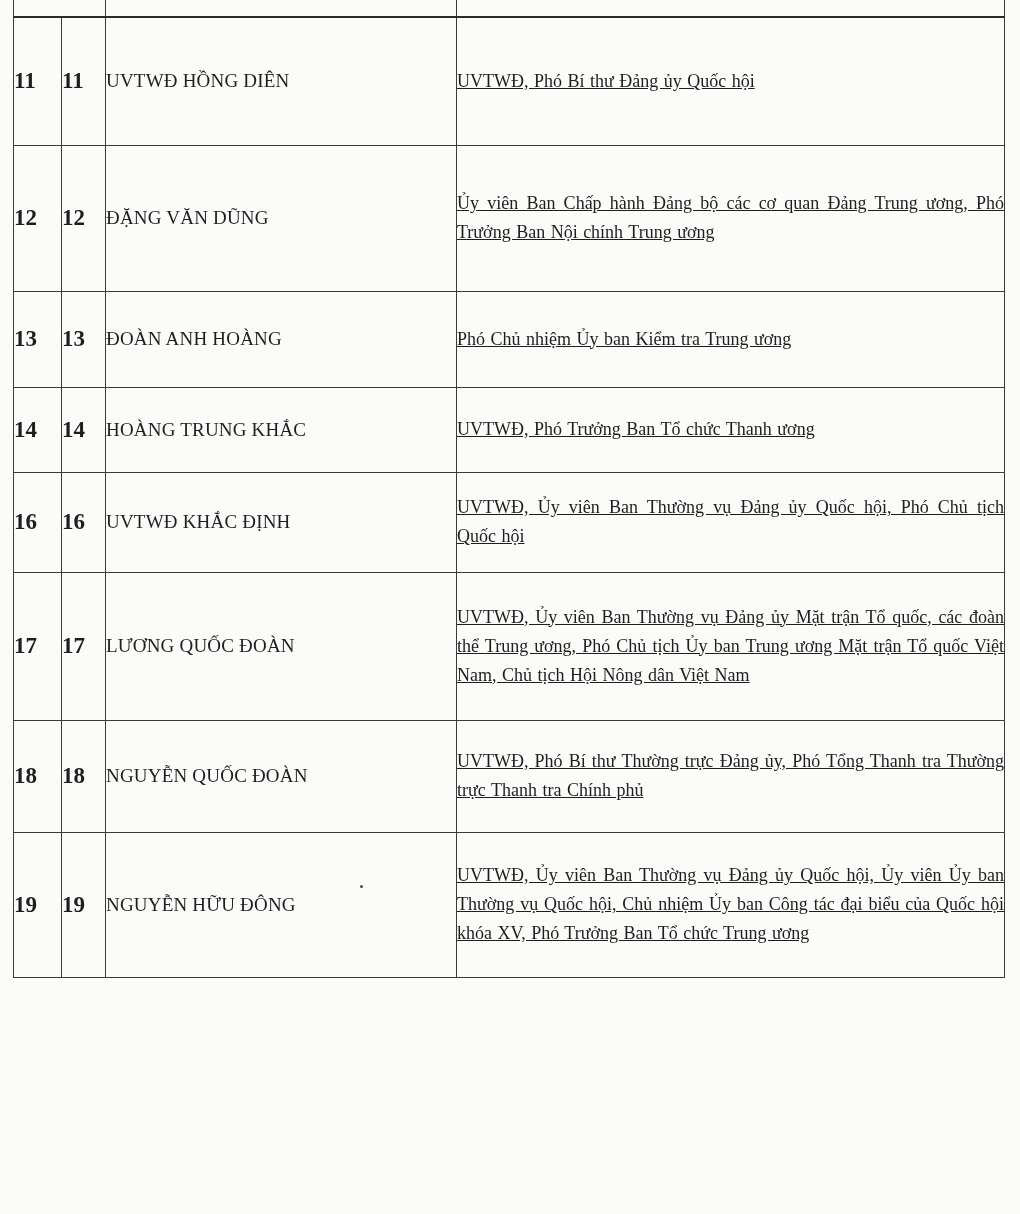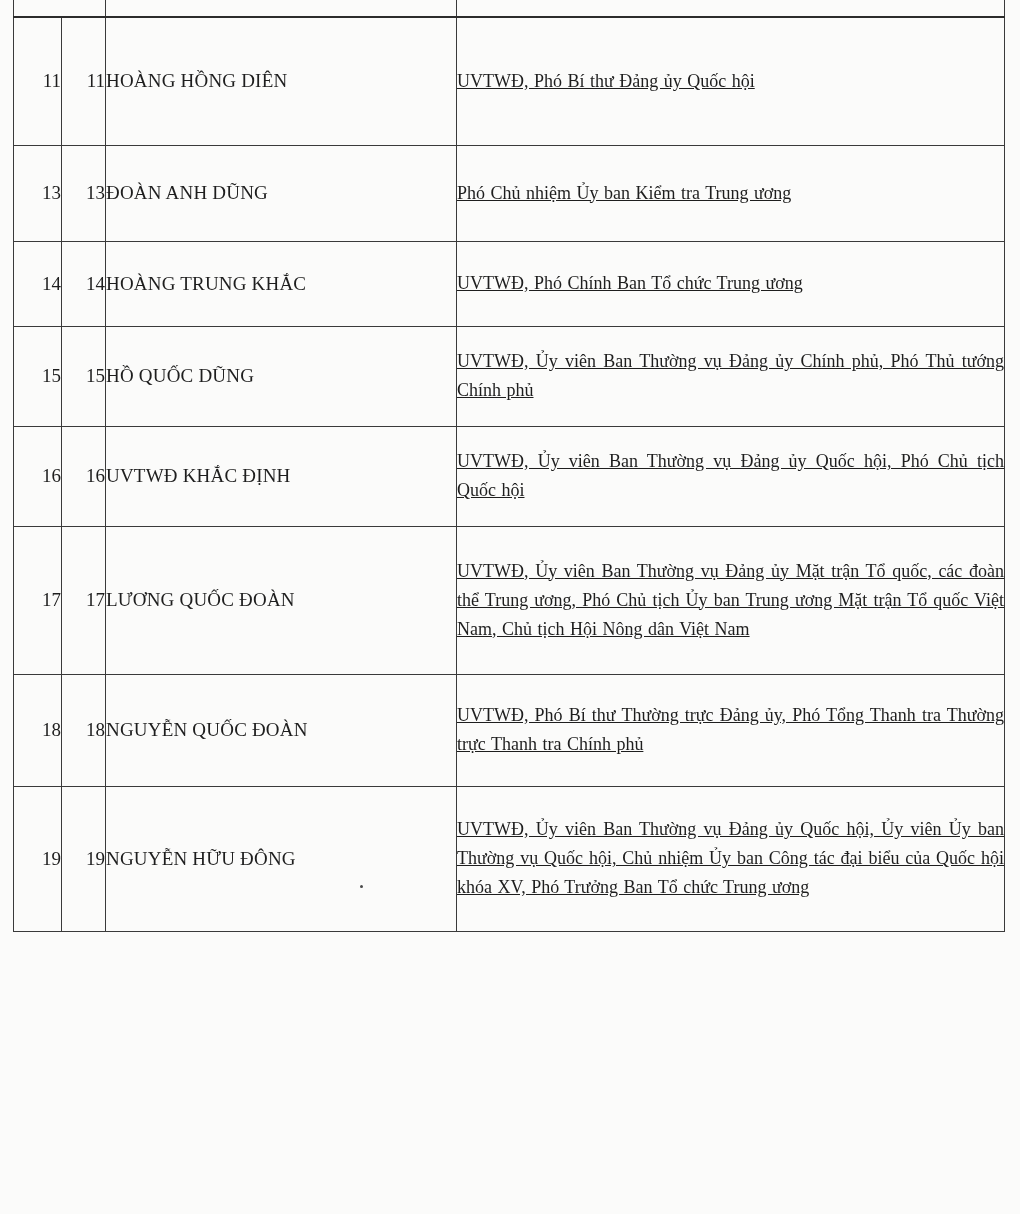--- a/index.html
+++ b/index.html
@@ -32,22 +32,23 @@
     border: 1.6px solid #3a3a3a;
     vertical-align: middle;
     padding: 0;
     overflow: hidden;
   }
   tr.partial td {
     border-top: none;
     border-bottom: 2.5px solid #2c2c2c;
   }
   td.num {
-    text-align: right;
-    font-size: 19px;
+    text-align: left;
+    font-size: 23px;
+    font-weight: bold;
   }
   td.name {
     font-size: 19px;
     letter-spacing: 0.2px;
     padding-left: 4px;
     padding-right: 2px;
   }
   td.pos {
     font-size: 18px;
     line-height: 29px;
@@ -82,45 +83,45 @@
     <tbody>
       <tr class="partial" style="height:17px">
         <td colspan="2"></td>
         <td></td>
         <td></td>
       </tr>
 
       <tr style="height:128px">
         <td class="num">11</td>
         <td class="num">11</td>
-        <td class="name">HOÀNG HỒNG DIÊN</td>
+        <td class="name">UVTWĐ HỒNG DIÊN</td>
         <td class="pos">UVTWĐ, Phó Bí thư Đảng ủy Quốc hội</td>
       </tr>
 
+      <tr style="height:146px">
+        <td class="num">12</td>
+        <td class="num">12</td>
+        <td class="name">ĐẶNG VĂN DŨNG</td>
+        <td class="pos">Ủy viên Ban Chấp hành Đảng bộ các cơ quan Đảng Trung ương, Phó Trưởng Ban Nội chính Trung ương</td>
+      </tr>
 
       <tr style="height:96px">
         <td class="num">13</td>
         <td class="num">13</td>
-        <td class="name">ĐOÀN ANH DŨNG</td>
+        <td class="name">ĐOÀN ANH HOÀNG</td>
         <td class="pos">Phó Chủ nhiệm Ủy ban Kiểm tra Trung ương</td>
       </tr>
 
       <tr style="height:85px">
         <td class="num">14</td>
         <td class="num">14</td>
         <td class="name">HOÀNG TRUNG KHẮC</td>
-        <td class="pos">UVTWĐ, Phó Chính Ban Tổ chức Trung ương</td>
+        <td class="pos">UVTWĐ, Phó Trưởng Ban Tổ chức Thanh ương</td>
       </tr>
 
-      <tr style="height:100px">
-        <td class="num">15</td>
-        <td class="num">15</td>
-        <td class="name">HỒ QUỐC DŨNG</td>
-        <td class="pos">UVTWĐ, Ủy viên Ban Thường vụ Đảng ủy Chính phủ, Phó Thủ tướng Chính phủ</td>
-      </tr>
 
       <tr style="height:100px">
         <td class="num">16</td>
         <td class="num">16</td>
         <td class="name">UVTWĐ KHẮC ĐỊNH</td>
         <td class="pos">UVTWĐ, Ủy viên Ban Thường vụ Đảng ủy Quốc hội, Phó Chủ tịch Quốc hội</td>
       </tr>
 
       <tr style="height:148px">
         <td class="num">17</td>

